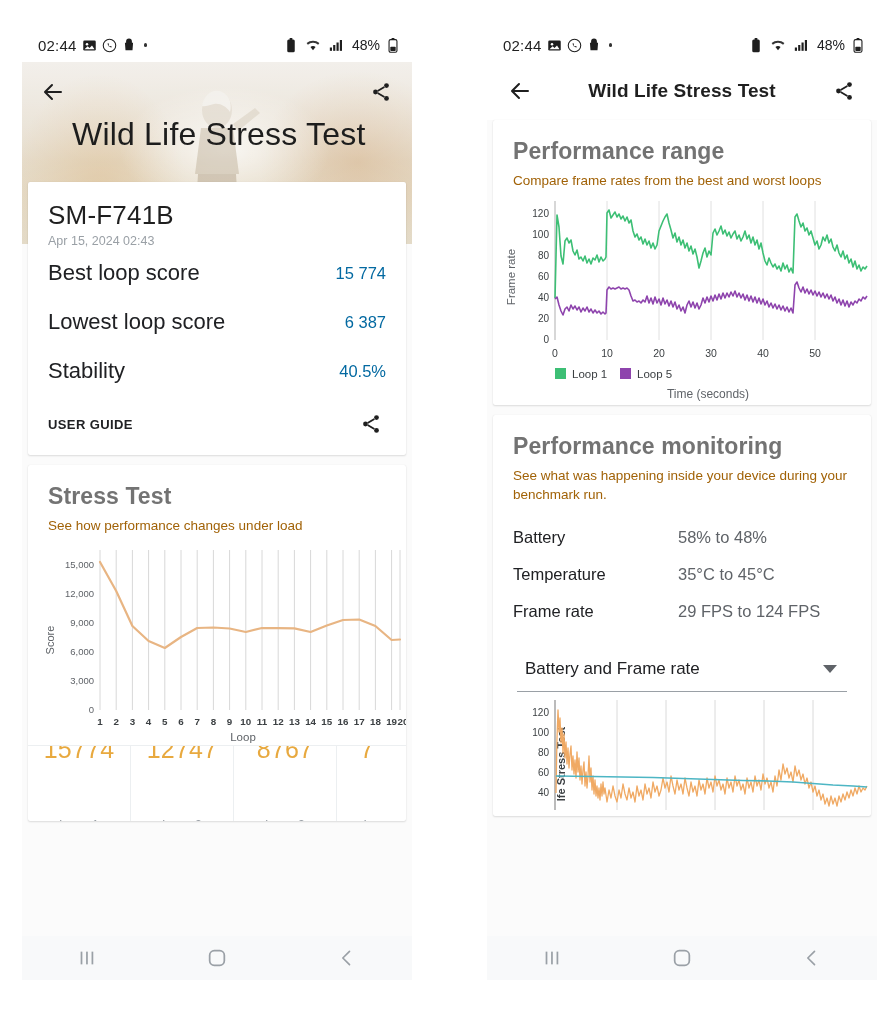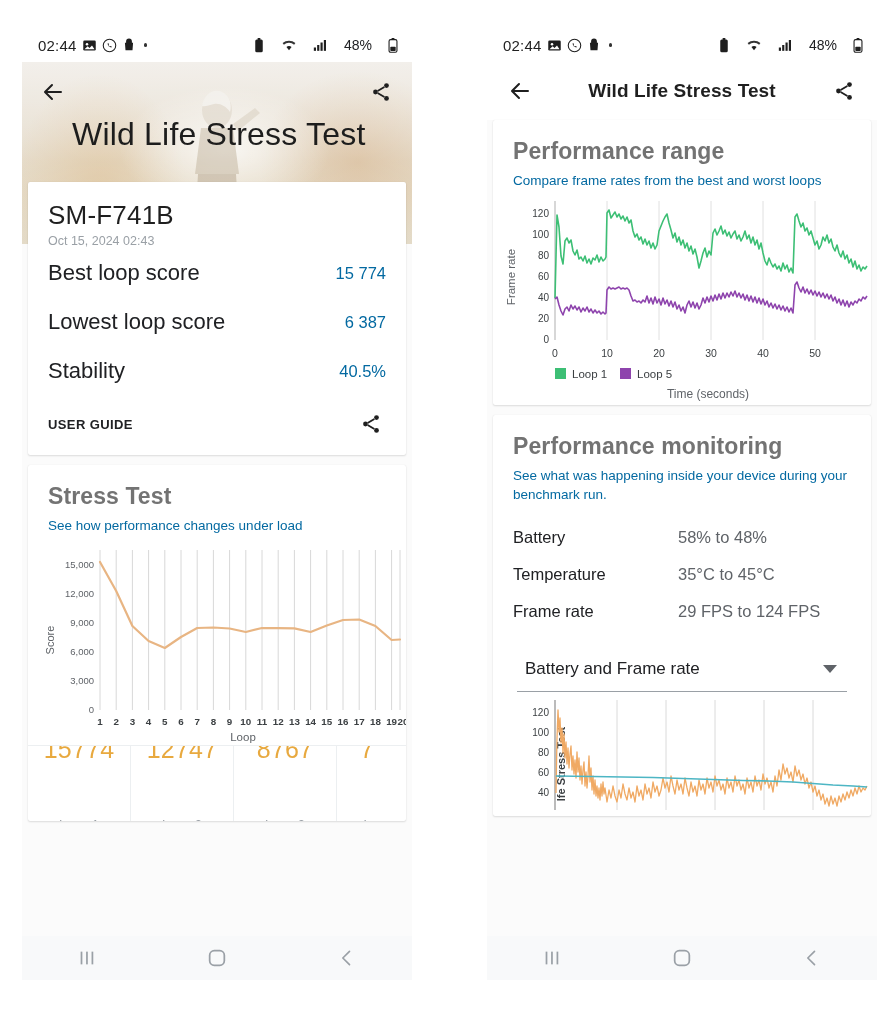--- a/index.html
+++ b/index.html
@@ -25,21 +25,21 @@
   #phone-right .phone-inner { left: 46px; top: 28px; width: 390px; height: 952px; }
 
   
   .statusbar {
     height: 34px; display: flex; align-items: center;
     padding: 0 14px 0 16px; font-size: 14.5px; color: #202124;
     background: #ffffff; position: relative; z-index: 30;
   }
   .sb-left { display: flex; align-items: center; gap: 5px; }
   .sb-time { font-size: 15px; letter-spacing: .2px; color: #1f1f1f; }
-  .sb-right { margin-left: auto; display: flex; align-items: center; gap: 16px; font-size: 14px; }
+  .sb-right { margin-left: auto; display: flex; align-items: center; gap: 8px; font-size: 14px; }
   .sb-ico { display: inline-flex; align-items: center; }
   .dot { width: 3.5px; height: 3.5px; border-radius: 50%; background: #333; display: inline-block; margin-left: 3px;}
 
   
   .hero {
     position: relative; height: 182px; overflow: hidden;
     background:
       radial-gradient(ellipse 150px 90px at 52% 48%, rgba(255,255,255,.75), rgba(255,255,255,0) 70%),
       radial-gradient(ellipse 120px 160px at 20% 70%, rgba(214,175,120,.55), rgba(255,255,255,0) 72%),
       radial-gradient(ellipse 140px 130px at 86% 55%, rgba(205,160,110,.5), rgba(255,255,255,0) 70%),
@@ -76,21 +76,21 @@
 
   .dev-name { font-size: 26px; color: #1f1f1f; font-weight: 400; letter-spacing: .2px;}
   .dev-date { font-size: 12.5px; color: #9aa0a6; margin-top: 3px; }
   .kv { display:flex; align-items:center; justify-content:space-between; padding: 12px 0 11px 0; }
   .kv .k { font-size: 22px; color: #202124; }
   .kv .v { font-size: 16.5px; color: #0369a1; }
   .guide-row { display:flex; align-items:center; justify-content:space-between; padding-top: 14px; }
   .guide-link { font-size: 13px; font-weight: 700; letter-spacing:.4px; color:#202124; cursor:pointer; }
 
   .sect-title { font-size: 23px; color:#737373; font-weight: 700; letter-spacing:.1px;}
-  .sect-sub { font-size: 13.5px; color:#0369a1; margin-top: 6px; line-height: 1.45; }
+  .sect-sub { font-size: 13.5px; color:#a16207; margin-top: 6px; line-height: 1.45; }
 
   
   .loops { display:flex; border-top:1px solid #eceff1; height:76px; overflow:hidden;}
   .loop-cell {
     flex: 0 0 103px; border-right:1px solid #eceff1;
     display:flex; flex-direction:column; align-items:center; justify-content:center;gap:48px;
   }
   .loop-cell.partial { flex: 0 0 60px; border-right:none;}
   .loop-score { font-size: 25px; color:#e8a93f; letter-spacing:.2px; }
   .loop-label { font-size: 13px; color:#9aa0a6; margin-top: 5px;}
@@ -210,21 +210,21 @@
                   <path d="M8.3 10.8l7.4-4.3M8.3 13.2l7.4 4.3" stroke="#1f1f1f" stroke-width="1.9"></path>
                 </svg>
             </div>
           </div>
           <div class="hero-title">Wild Life Stress Test</div>
         </div>
 
         <div class="card" style="margin-top:-62px; position:relative; z-index:8;">
           <div class="card-pad">
             <div class="dev-name">SM-F741B</div>
-            <div class="dev-date">Oct 15, 2024 02:43</div>
+            <div class="dev-date">Apr 15, 2024 02:43</div>
 
             <div class="kv">
               <span class="k">Best loop score</span>
               <span class="v">15 774</span>
             </div>
             <div class="kv">
               <span class="k">Lowest loop score</span>
               <span class="v">6 387</span>
             </div>
             <div class="kv">

